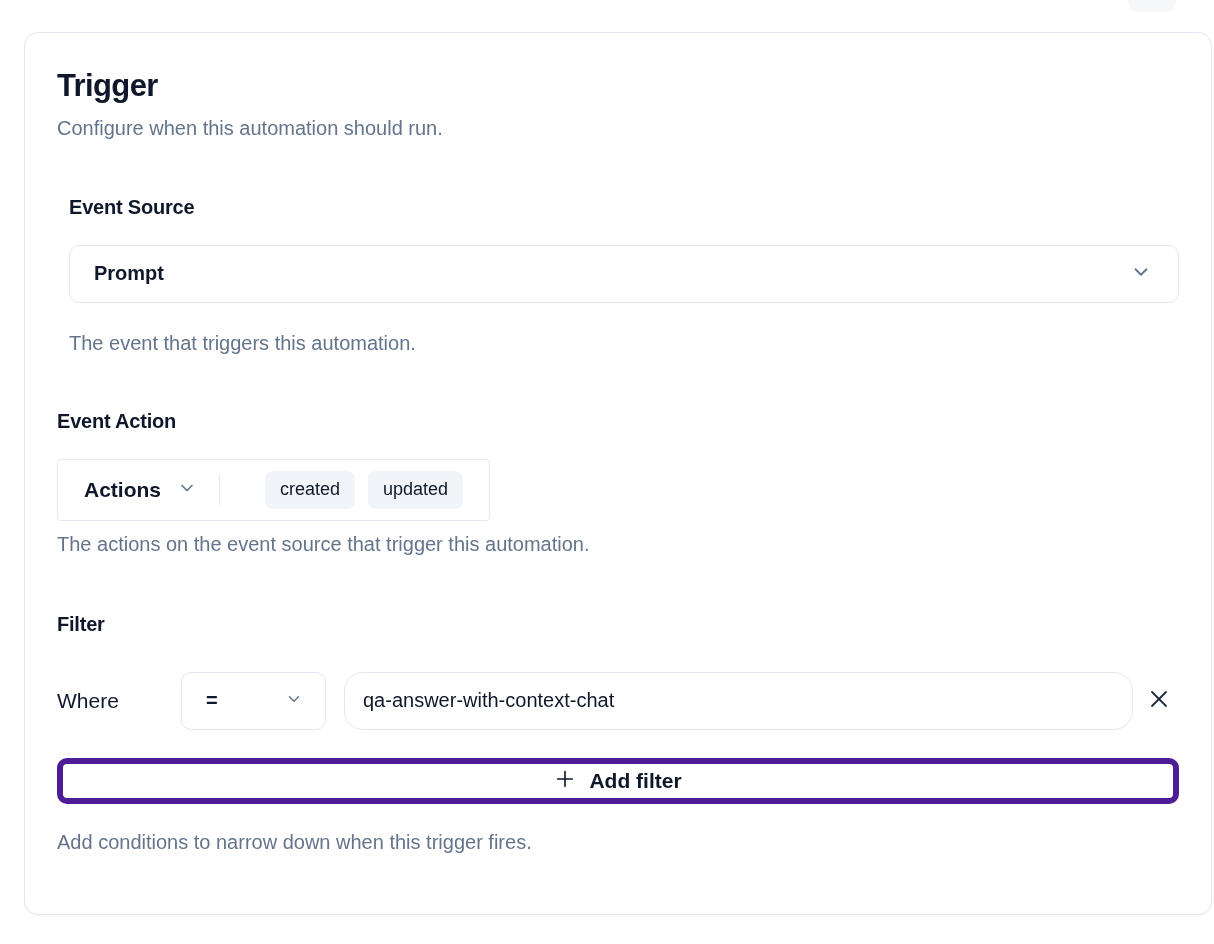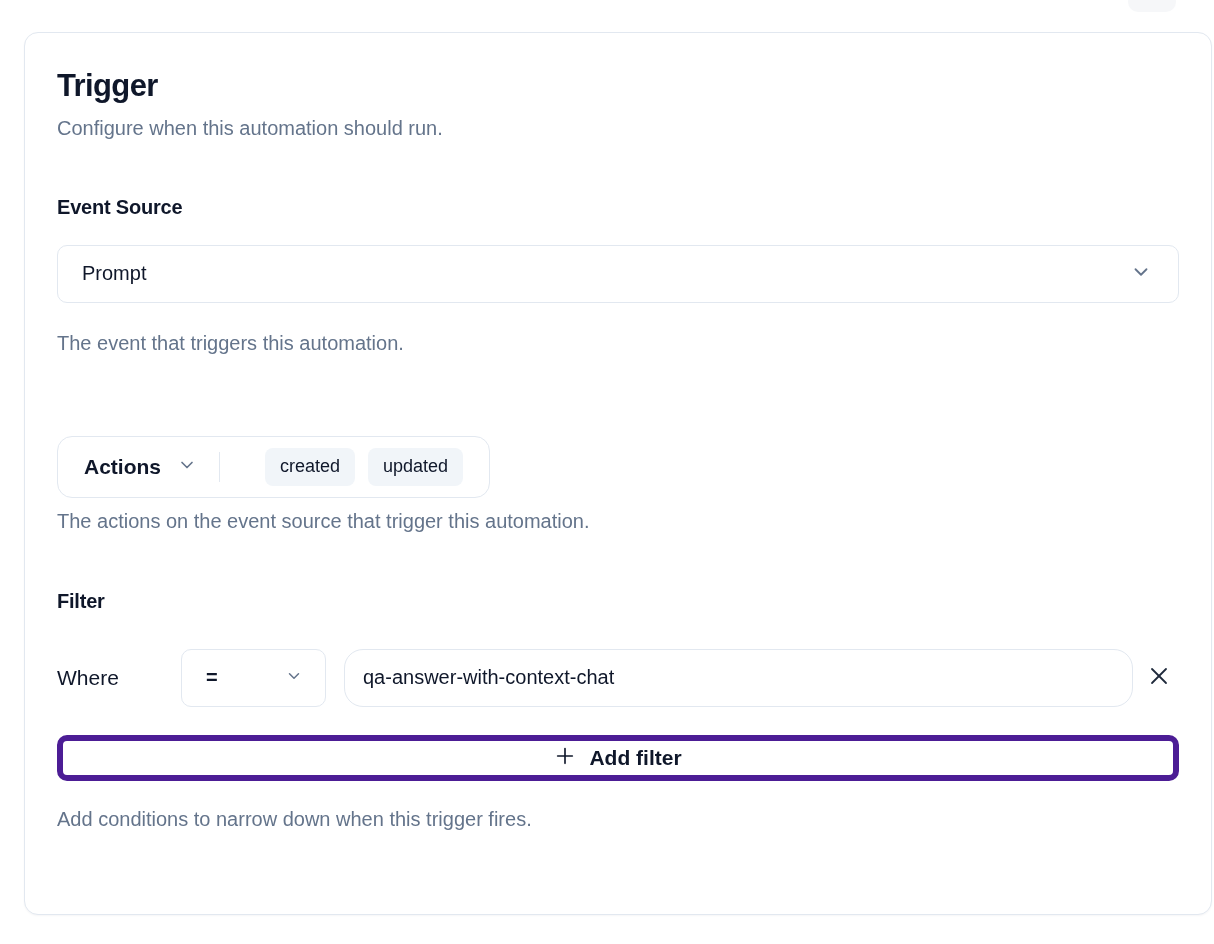--- a/index.html
+++ b/index.html
@@ -46,46 +46,47 @@
     font-weight: 600;
     letter-spacing: -0.01em;
     color: #0f172a;
   }
   .help-text {
     font-size: 20px;
     color: #64748b;
     line-height: 1.3;
   }
   
-  .sec-event-source { margin-top: 54px; }
+  .sec-event-source { margin-top: 54px; margin-left: 12px; }
   .select-box {
     margin-top: 26px;
     height: 58px;
     width: 100%;
     background: #fff;
     border: 1px solid #e2e8f0;
     border-radius: 10px;
     display: flex;
     align-items: center;
     justify-content: space-between;
     padding: 0 26px 0 24px;
     cursor: pointer;
+    font-weight: bold;
   }
   .select-box .value { font-size: 20px; color: #0f172a; }
   .chev { flex: 0 0 auto; display: block; }
   .sec-event-source .help-text { margin-top: 27px; }
   
   .sec-event-action { margin-top: 54px; }
   .actions-control {
     margin-top: 26px;
     display: inline-flex;
     align-items: center;
     height: 62px;
     border: 1px solid #e2e8f0;
-    border-radius: 15px;
+    border-radius: 4px;
     padding: 0 26px 0 26px;
     background: #fff;
   }
   .actions-trigger {
     display: inline-flex;
     align-items: center;
     gap: 16px;
     cursor: pointer;
   }
   .actions-trigger .lbl { font-size: 21px; font-weight: 600; color: #0f172a; }
@@ -190,20 +191,21 @@
       <span class="chev">
         <svg width="22" height="22" viewBox="0 0 24 24" fill="none" stroke="#64748b" stroke-width="2" stroke-linecap="round" stroke-linejoin="round">
             <polyline points="6 9 12 15 18 9"></polyline>
           </svg>
       </span>
     </div>
     <p class="help-text">The event that triggers this automation.</p>
   </section>
 
   <section class="sec-event-action">
+    <div class="field-label">Event Action</div>
     <div class="actions-control">
       <span class="actions-trigger">
         <span class="lbl">Actions</span>
         <span class="chev">
           <svg width="20" height="20" viewBox="0 0 24 24" fill="none" stroke="#64748b" stroke-width="2" stroke-linecap="round" stroke-linejoin="round">
               <polyline points="6 9 12 15 18 9"></polyline>
             </svg>
         </span>
       </span>
       <span class="v-divider"></span>

